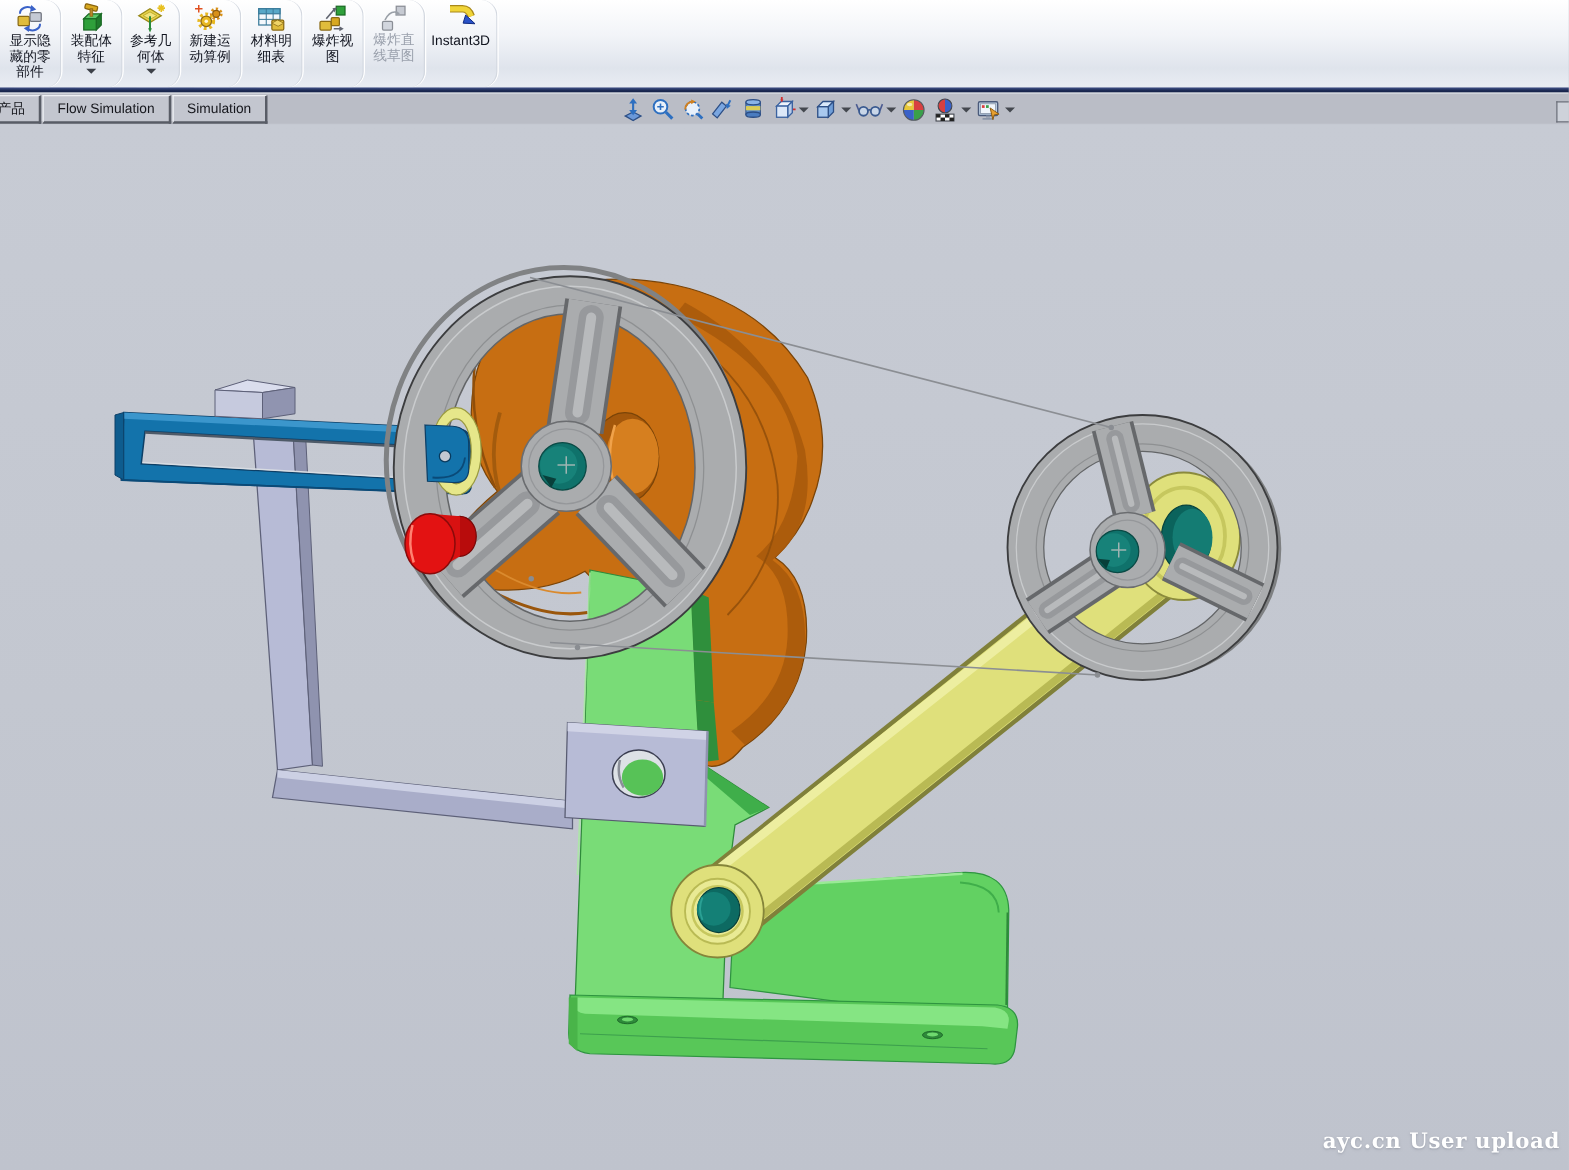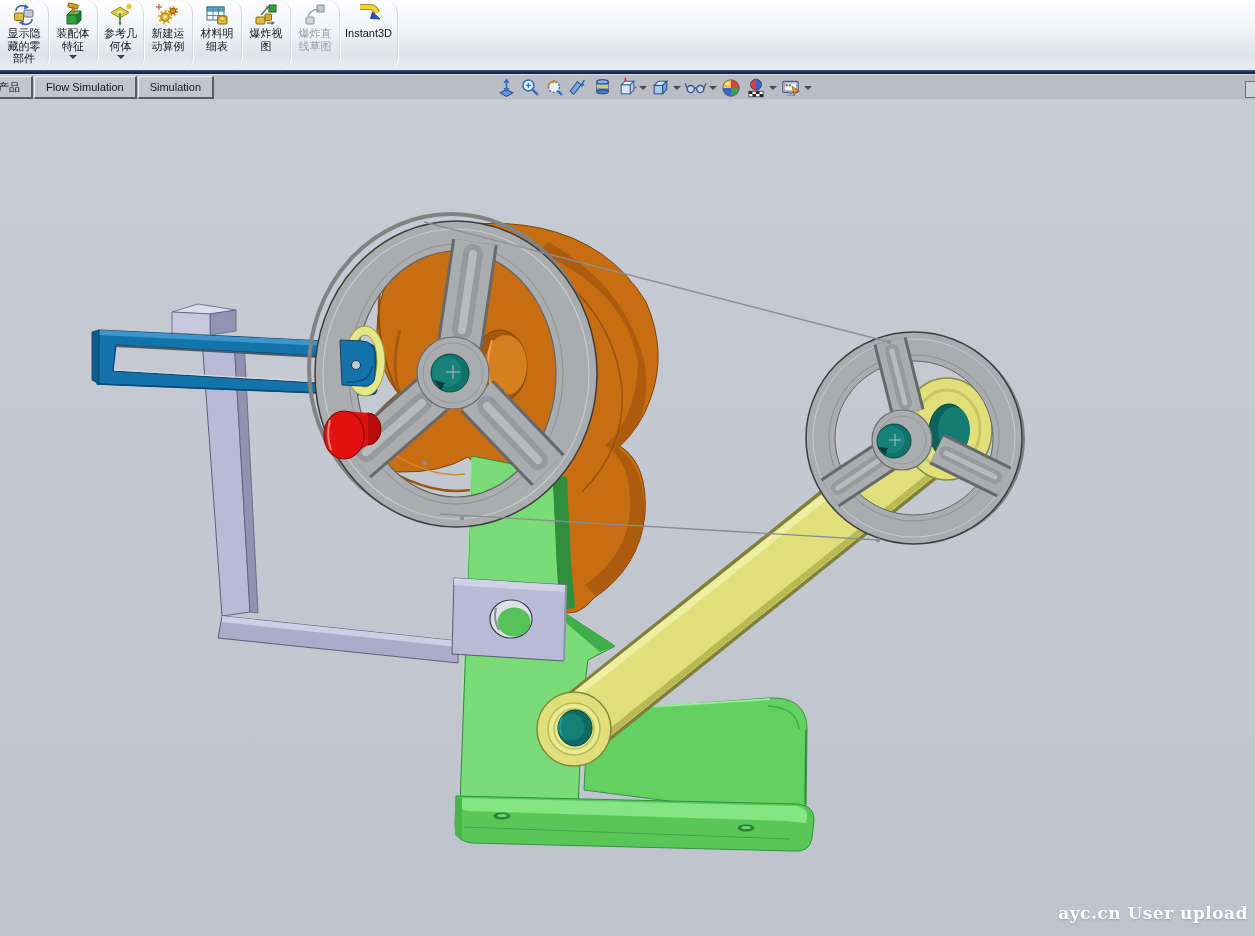--- a/index.html
+++ b/index.html
@@ -8,21 +8,21 @@
 
   
   .toolbar{position:absolute;left:0;top:0;width:1255px;height:70px;
     background:linear-gradient(180deg,#ffffff 0%,#f2f4f8 40%,#dfe4ec 78%,#e9edf3 100%);
     display:flex;align-items:stretch;}
   .tb-btn{display:flex;flex-direction:column;align-items:center;justify-content:flex-start;
     padding:3px 2px 1px 2px;box-sizing:border-box;
     border-right:1px solid #d3d8e0;box-shadow:1px 0 0 #ffffff;cursor:default;border-radius:13px;}
   .tb-btn .tb-icon{height:24px;display:flex;align-items:center;justify-content:center;}
   .tb-line{font-size:11px;line-height:12.5px;color:#11141f;white-space:nowrap;}
-  .tb-btn.disabled .tb-line{color:#9aa0ac;}
+  .tb-btn.disabled .tb-line{color:#9aa0ac;font-family:Liberation Mono, monospace;}
   .dropdown-arrow{width:0;height:0;border-left:4px solid transparent;border-right:4px solid transparent;
     border-top:4px solid #3c4048;margin-top:3px;}
   .w48{width:49px}.w46{width:46px}.w58{width:58px}
 
   
   .navy-strip{position:absolute;left:0;top:70px;width:1255px;height:5px;
     background:linear-gradient(180deg,#43538a 0%,#1d2b55 45%,#0e1b3e 100%);}
 
   
   .band{position:absolute;left:0;top:74px;width:1255px;height:25px;background:#babdc6;

